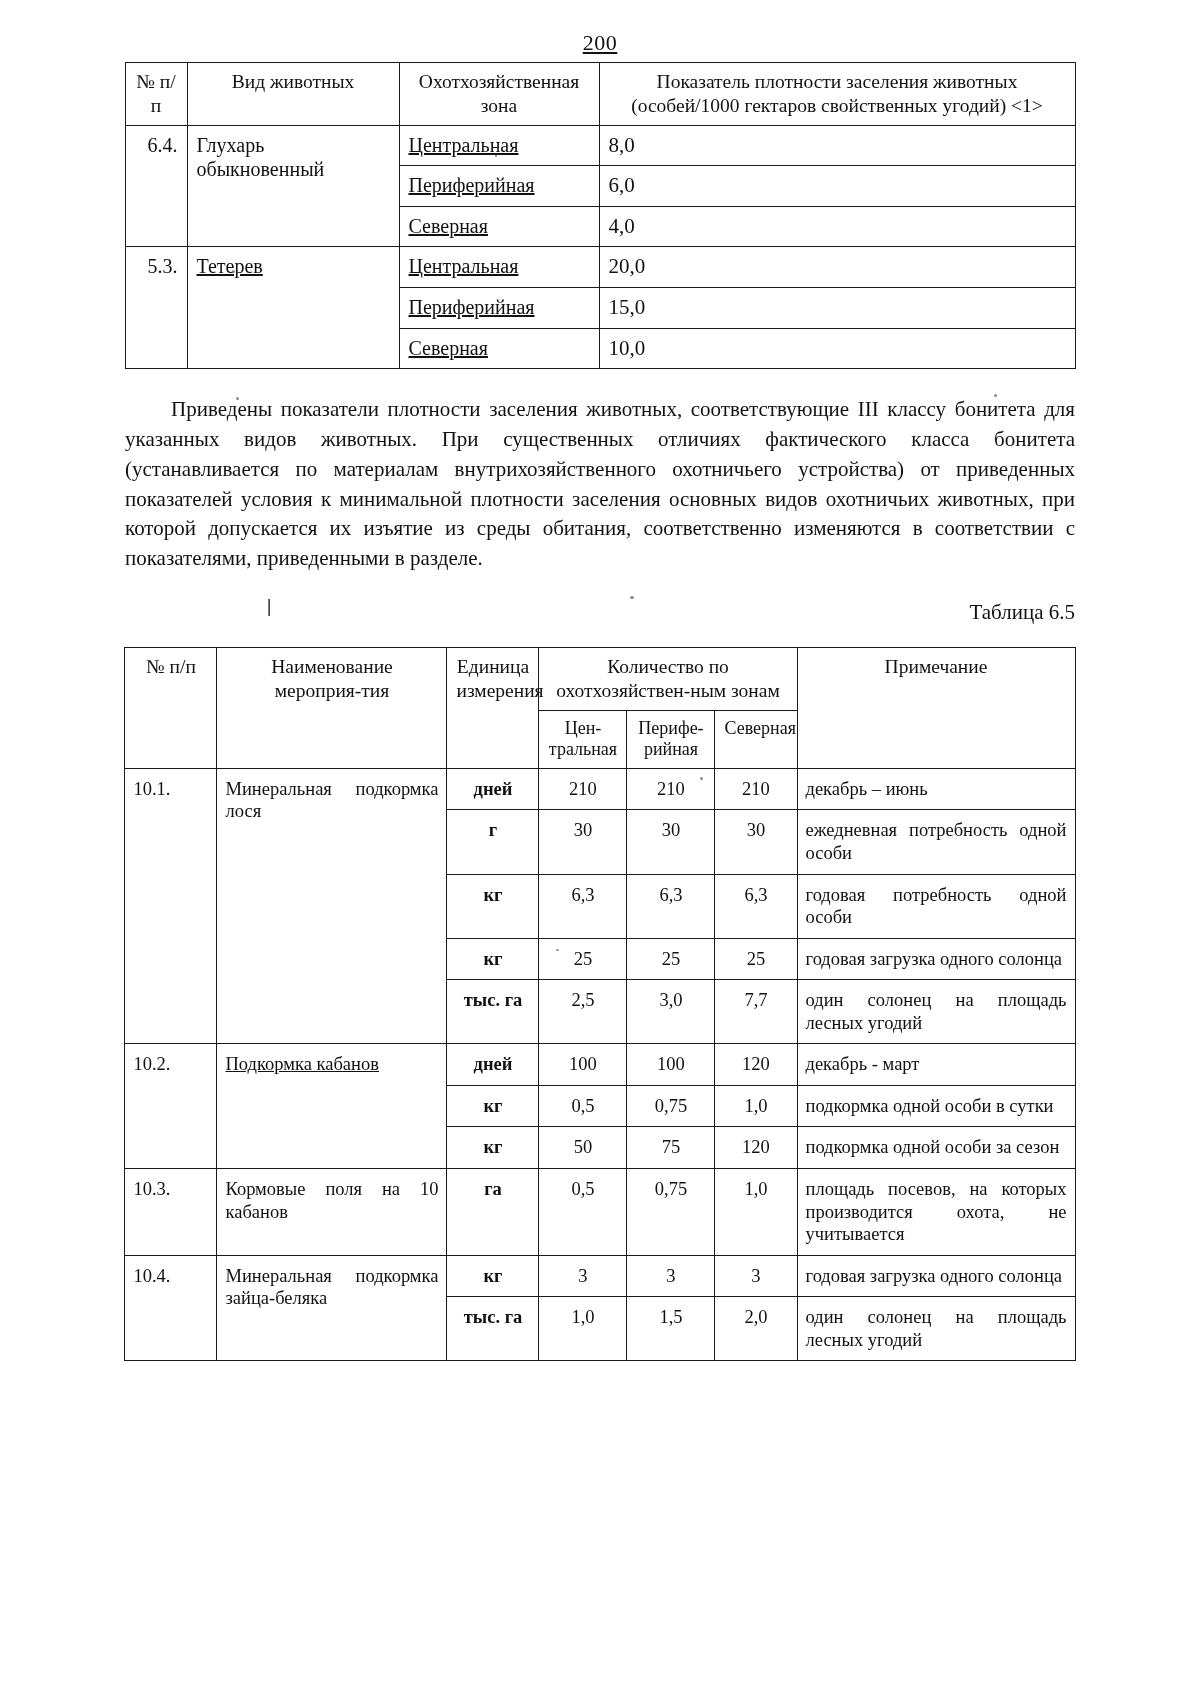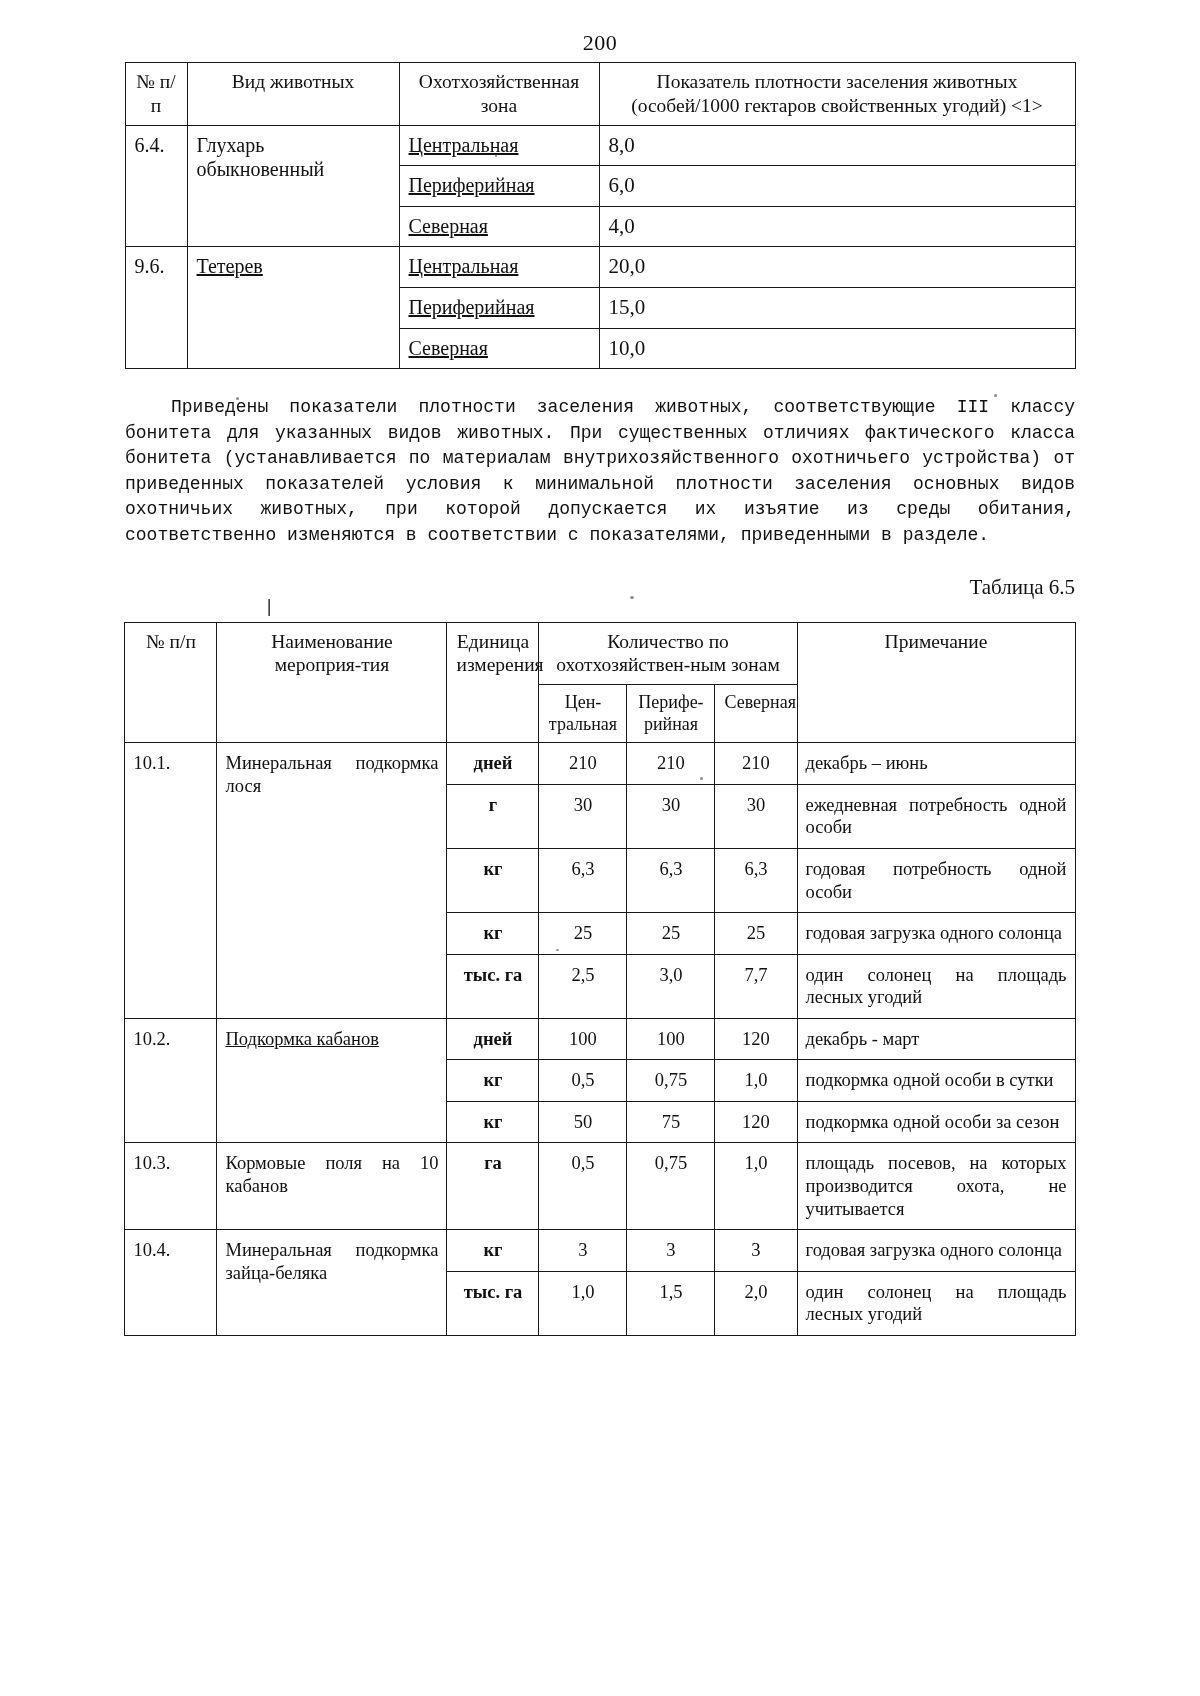--- a/index.html
+++ b/index.html
@@ -20,62 +20,62 @@
     width: 1200px;
     height: 1696px;
     box-sizing: border-box;
     padding: 0;
   }
   .page-number {
     text-align: center;
     font-size: 22px;
     margin: 30px 0 6px 0;
     letter-spacing: 0.5px;
+    text-decoration: underline;
   }
 
   
   table.doc {
     border-collapse: collapse;
     width: 950px;
     margin: 0 auto;
     table-layout: fixed;
   }
   table.doc td, table.doc th {
     border: 1.6px solid #1a1a1a;
     padding: 7px 9px;
     font-weight: normal;
     font-size: 19.5px;
     line-height: 1.22;
     vertical-align: top;
   }
-  .c { text-align: left; margin-top: 13px; }
+  .c { text-align: right; margin-top: 13px; }
   .l { text-align: left; text-decoration: underline; }
   .just {
     text-align: justify;
     text-align-last: left;
     hyphens: manual;
   }
   .mid { vertical-align: middle; }
   .hdr { text-align: center; vertical-align: middle; }
 
   
   #table-density { margin-top: 4px; }
   #table-density td { font-size: 20px; }
   #table-density .num { text-align: left; font-size: 21px; }
 
   
   .para {
     width: 950px;
     margin: 26px auto 13px auto;
-    font-size: 18px;
+    font-size: 21px;
     line-height: 1.42;
     text-align: justify;
     text-align-last: left;
     text-indent: 46px;
-    font-family: Liberation Mono, monospace;
   }
 
   
   .table-label {
     width: 950px;
     margin: 26px auto 4px auto;
     text-align: right;
     font-size: 21px;
   }
   .table-title {
@@ -153,21 +153,21 @@
       <tr>
         <td class="l mid">Периферийная</td>
         <td class="num mid">6,0</td>
       </tr>
       <tr>
         <td class="l mid">Северная</td>
         <td class="num mid">4,0</td>
       </tr>
 
       <tr class="grp-top">
-        <td class="c" rowspan="3">9.6.</td>
+        <td class="c" rowspan="3">5.3.</td>
         <td class="l" rowspan="3">Тетерев</td>
         <td class="l mid">Центральная</td>
         <td class="num mid">20,0</td>
       </tr>
       <tr>
         <td class="l mid">Периферийная</td>
         <td class="num mid">15,0</td>
       </tr>
       <tr>
         <td class="l mid">Северная</td>

